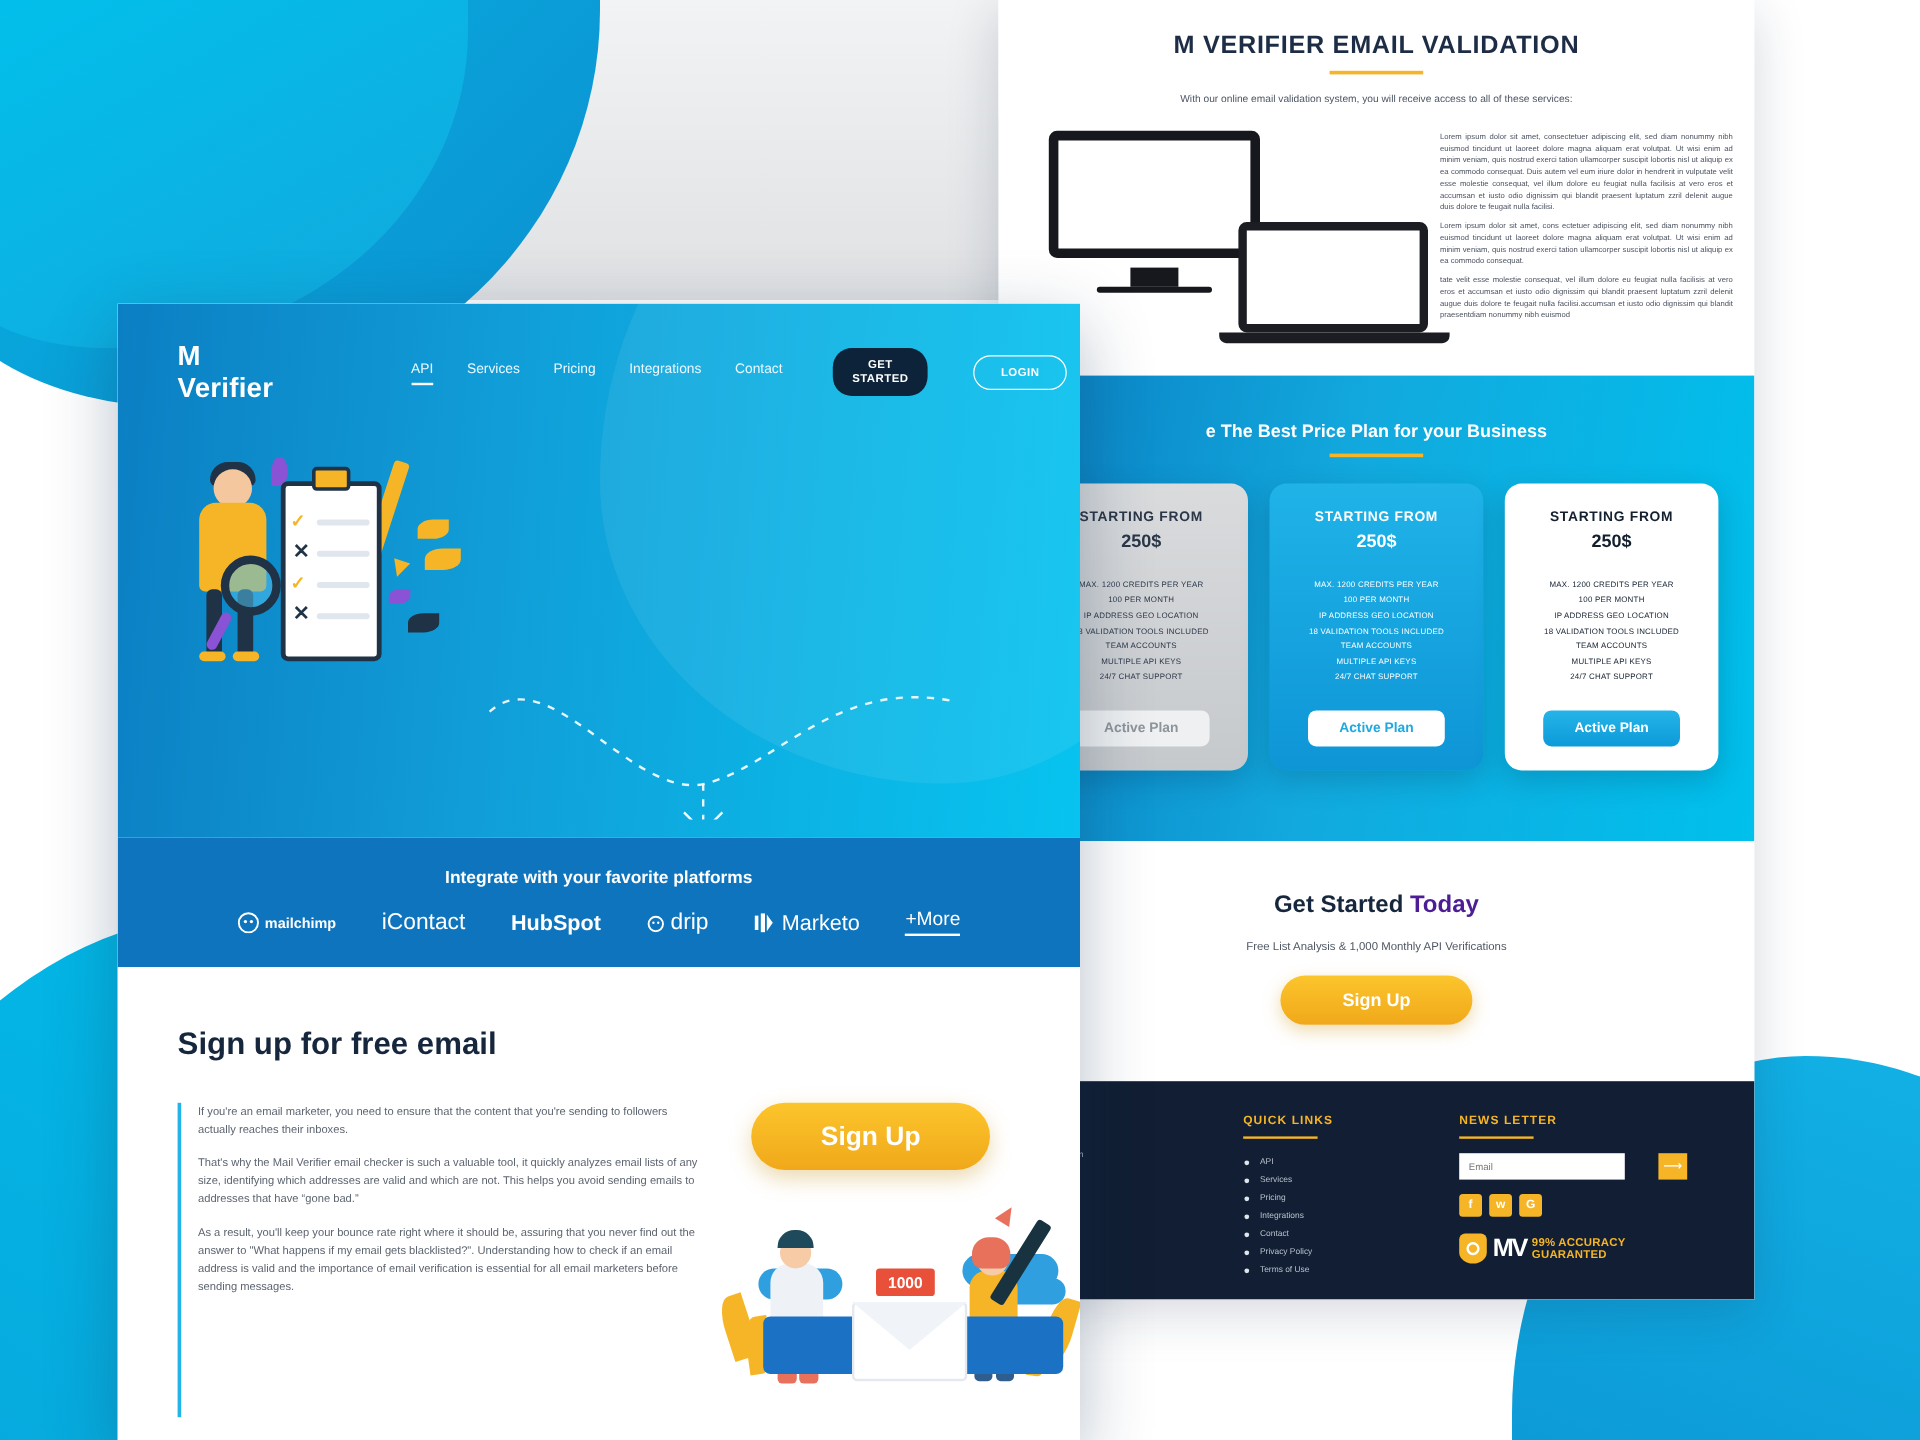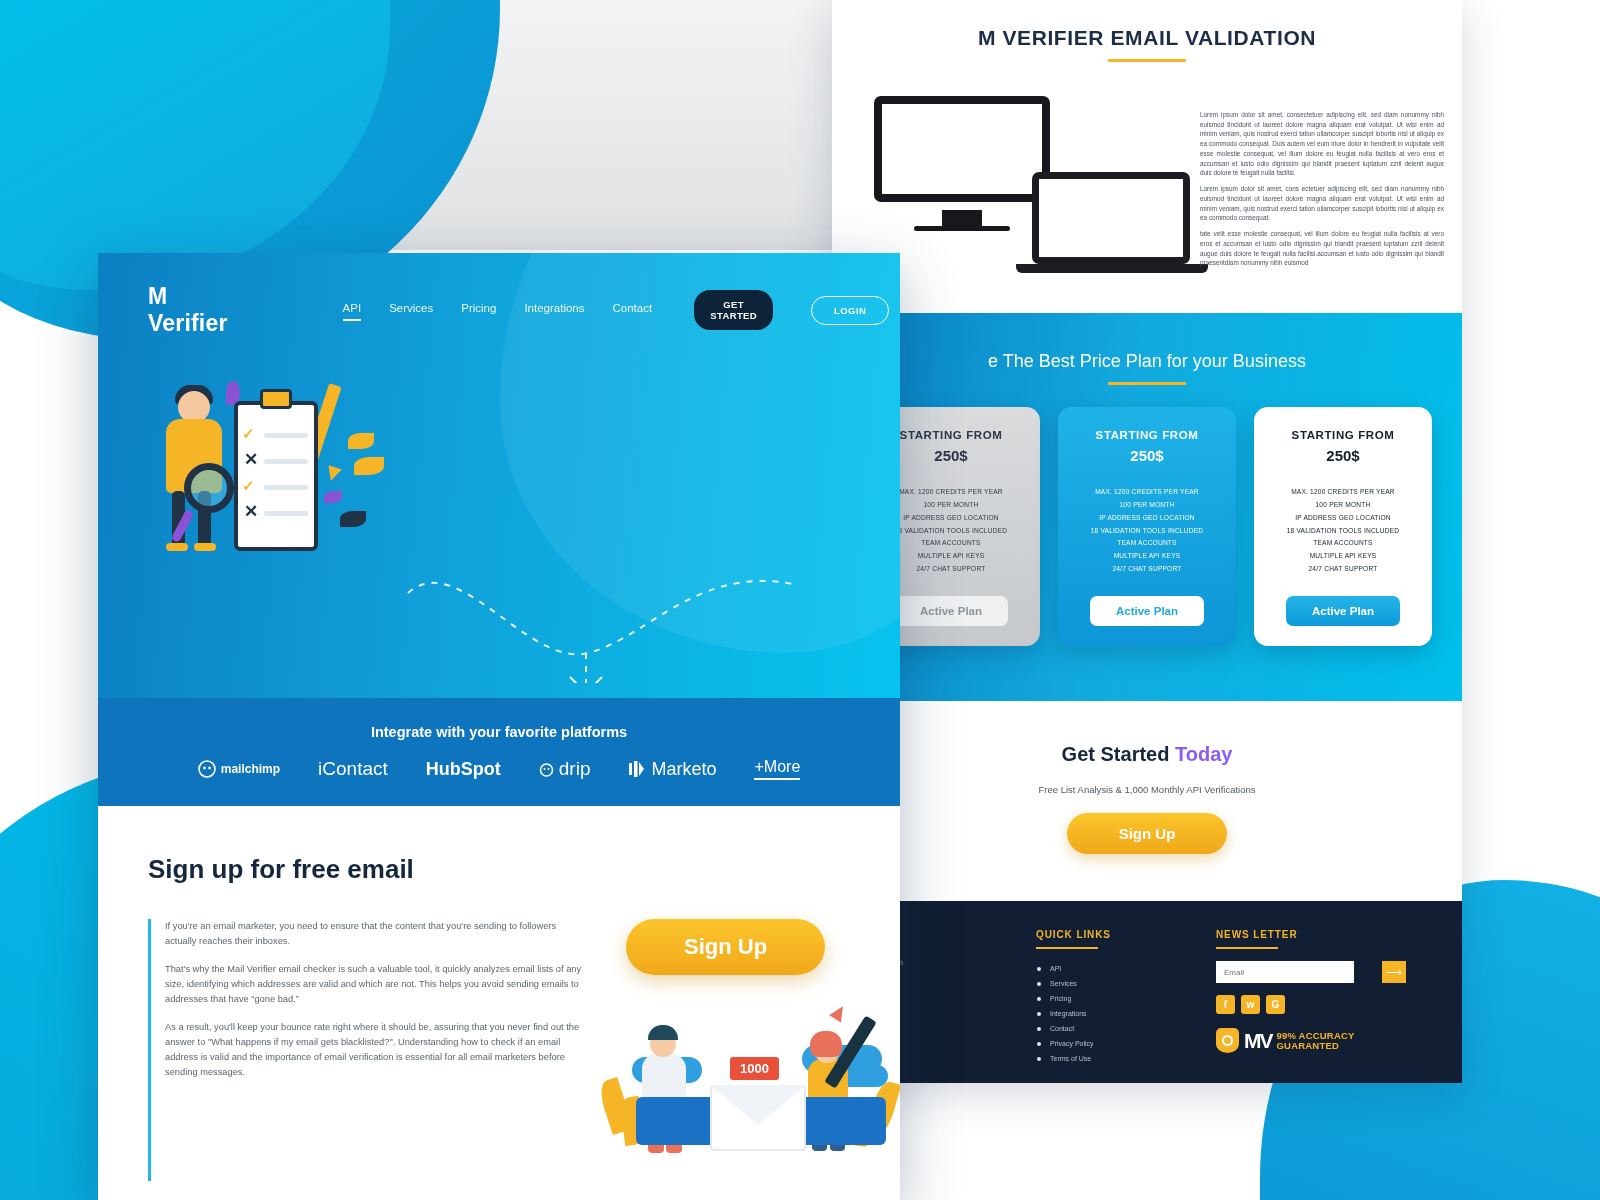--- a/index.html
+++ b/index.html
@@ -80,21 +80,21 @@
     font-size:6.4px; line-height:1.52; color:#4a5160; text-align:justify;
   }
   .bp-lorem p { margin-bottom:6px; }
 
   
   .bp-price {
     position:absolute; left:0; top:313px; width:630px; height:388px;
     background:linear-gradient(100deg,#0a7fc2 0%,#12a9de 45%,#00c0ec 100%);
     text-align:center; padding-top:38px;
   }
-  .bp-price h2 { font-size:18px; color:#fff; font-weight:normal; }
+  .bp-price h2 { font-size:15px; color:#fff; font-weight:bold; }
   .bp-price .bp-underline { background:#f6b526; margin-top:10px; }
   .price-row {
     display:flex; justify-content:center; align-items:flex-start; gap:18px;
     margin-top:22px; padding:0 18px;
   }
   .price-card {
     width:178px; border-radius:14px; padding:22px 10px 20px;
     box-shadow:0 8px 24px rgba(10,40,70,.22);
   }
   .price-card.muted { background:linear-gradient(180deg,#d9dbdd,#c6c9cc); }
@@ -114,21 +114,21 @@
   .price-card.mid .pc-btn { background:#fff; color:#1fa9e0; }
   .price-card.light .pc-btn { background:linear-gradient(180deg,#25b4e8,#0d9ad9); color:#fff; }
   .price-card.muted .pc-btn { background:#eef0f1; color:#8d949c; }
 
   
   .bp-getstarted {
     position:absolute; left:0; top:701px; width:630px; height:200px;
     background:#fff; text-align:center; padding-top:42px;
   }
   .gs-title { font-size:20px; font-weight:bold; color:#16263c; }
-  .gs-title .accent { color:#8b5cf6; }
+  .gs-title .accent { color:#4c1d95; }
   .gs-sub { font-size:9.5px; color:#4f5864; margin-top:18px; }
   .gs-btn {
     margin-top:18px; background:linear-gradient(180deg,#fcc52c,#f0a81a);
     color:#fff; font-size:15px; font-weight:bold; border:none; cursor:pointer;
     padding:12px 52px; border-radius:26px; box-shadow:0 5px 14px rgba(210,150,20,.35);
     font-family:"Liberation Sans", sans-serif;
   }
 
   
   .bp-footer {
@@ -335,20 +335,21 @@
   <div class="blob-bl"></div>
   <div class="blob-bl-white"></div>
   <div class="blob-br"></div>
 </div>
 
 <div class="back-page">
 
   <div class="bp-hero">
     <div class="bp-title">M VERIFIER EMAIL VALIDATION</div>
     <div class="bp-underline"></div>
+    <div class="bp-sub">With our online email validation system, you will receive access to all of these services:</div>
   </div>
 
   <div class="bp-devices">
     <div class="monitor"></div>
     <div class="monitor-stand"></div>
     <div class="monitor-base"></div>
     <div class="laptop"></div>
     <div class="laptop-base"></div>
   </div>
 

